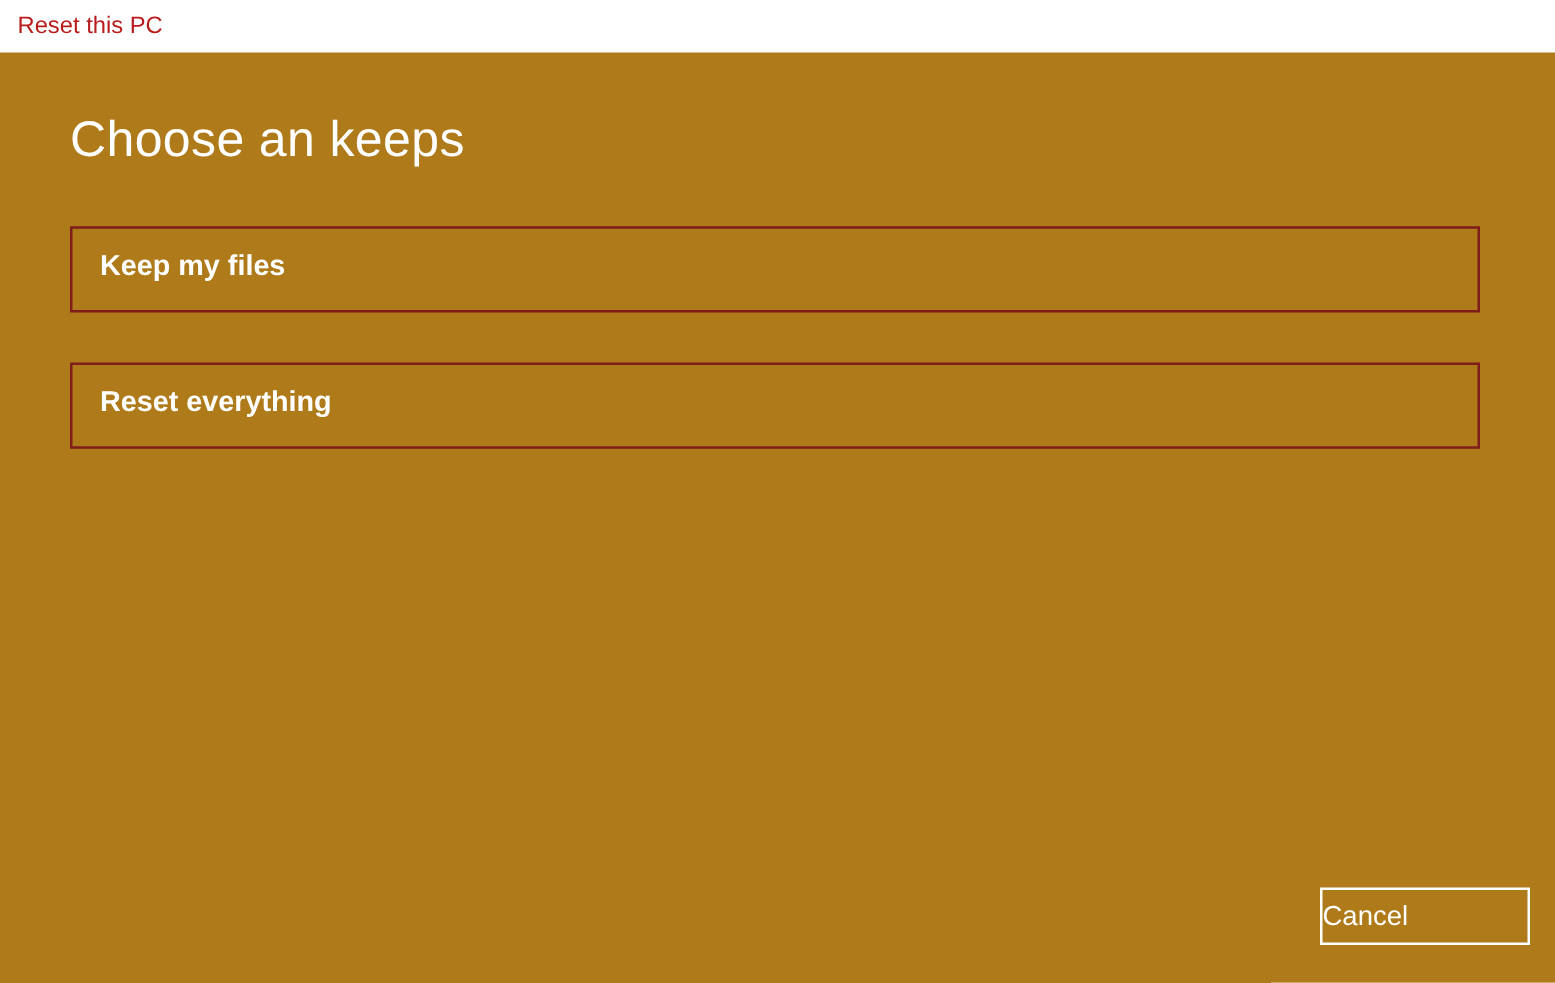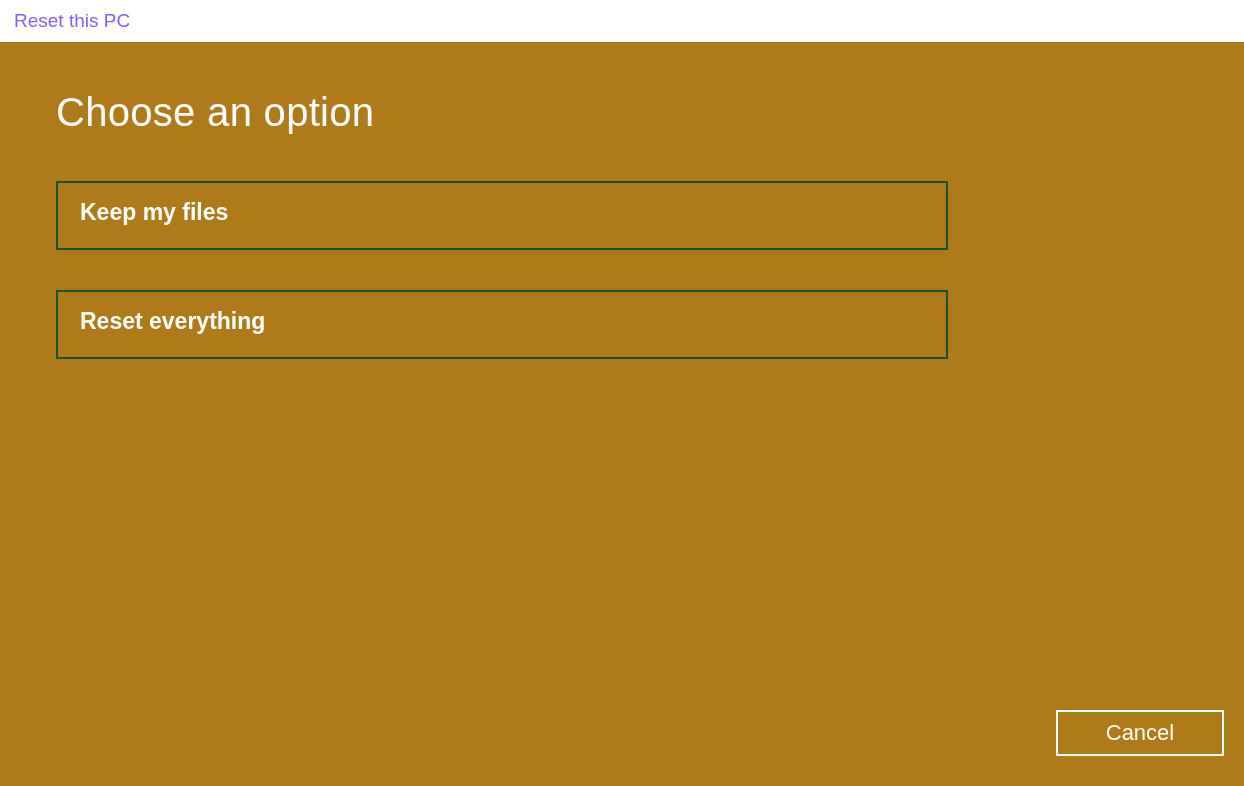--- a/index.html
+++ b/index.html
@@ -16,40 +16,40 @@
     }
     .titlebar {
       height: 42px;
       background: #ffffff;
       padding: 8px 14px;
       display: flex;
       align-items: center;
     }
     .titlebar-text {
       font-size: 19px;
-      color: #8b5cf6;
+      color: #b91c1c;
     }
     .content-area {
       height: calc(786px - 42px);
       background: #af7a19;
       position: relative;
       padding: 48px 56px 0 56px;
     }
     .page-heading {
       color: #ffffff;
       font-size: 40px;
       font-weight: 300;
       margin-bottom: 46px;
       letter-spacing: 0.3px;
     }
     .option-box {
-      border: 2px solid #14532d;
+      border: 2px solid #7f1d1d;
       padding: 16px 22px 18px 22px;
       margin-bottom: 40px;
-      width: 892px;
+      width: 1128px;
       cursor: pointer;
     }
     .option-title {
       color: #ffffff;
       font-size: 23px;
       font-weight: 600;
       margin-bottom: 4px;
     }
     .option-desc {
       color: #ffffff;
@@ -62,34 +62,34 @@
       right: 20px;
     }
     .cancel-btn {
       border: 2px solid #ffffff;
       background: transparent;
       color: #ffffff;
       font-size: 22px;
       font-weight: 300;
       padding: 8px 0;
       width: 168px;
-      text-align: center;
+      text-align: left;
       font-family: inherit;
       cursor: pointer;
     }
   </style>
 </head>
 <body>
 
 <div class="titlebar">
   <span class="titlebar-text">Reset this PC</span>
 </div>
 
 <div class="content-area">
-  <h1 class="page-heading">Choose an option</h1>
+  <h1 class="page-heading">Choose an keeps</h1>
 
   <div class="option-box">
     <div class="option-title">Keep my files</div>
   </div>
 
   <div class="option-box">
     <div class="option-title">Reset everything</div>
   </div>
 
   <div class="footer">

